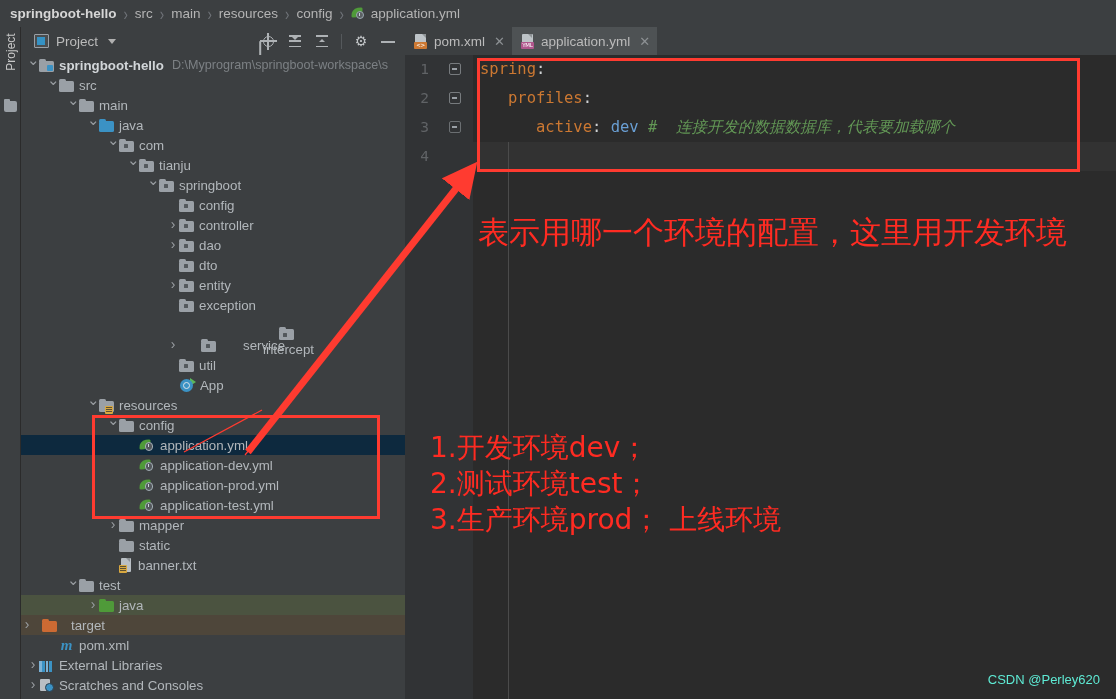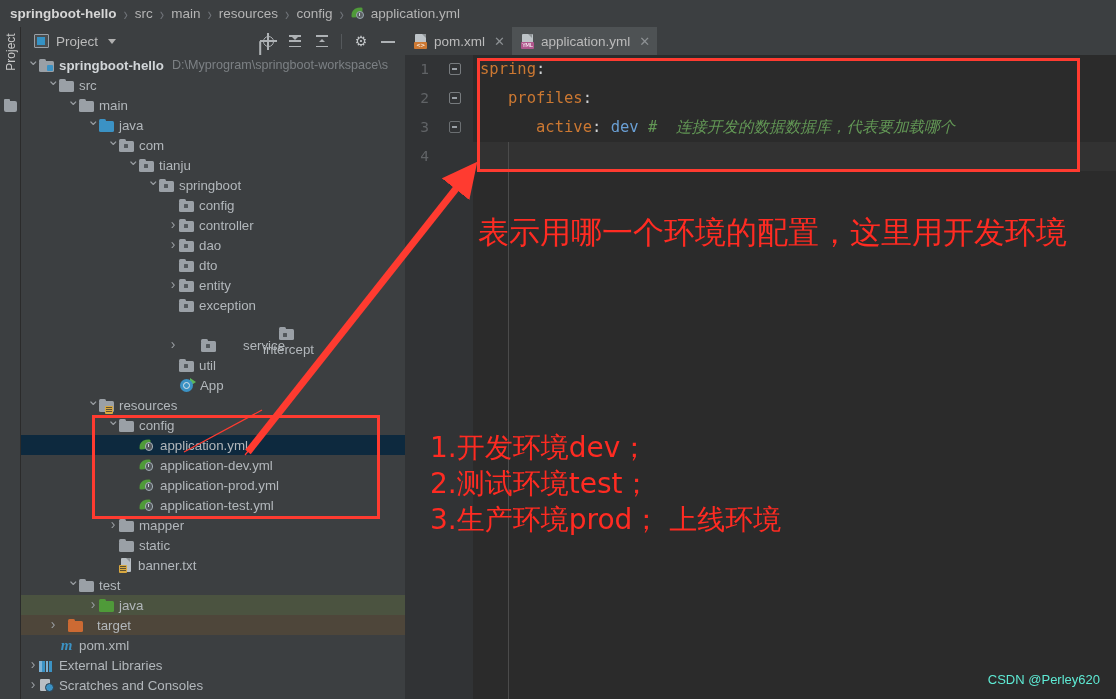--- a/index.html
+++ b/index.html
@@ -915,21 +915,21 @@
         <span class="label">test</span>
       </div>
       <div class="tree-row tint-green" style="padding-left: 66px;">
         <span class="arrow right"></span>
         <span class="fi green">
           <span class="tab-top"></span>
           <span class="body"></span>
         </span>
         <span class="label">java</span>
       </div>
-      <div class="tree-row tint-brown" style="padding-left: 26px; gap: 9px;">
+      <div class="tree-row tint-brown" style=" gap: 9px;">
         <span class="arrow right"></span>
         <span class="fi orange">
           <span class="tab-top"></span>
           <span class="body"></span>
         </span>
         <span class="label">target</span>
       </div>
       <div class="tree-row" style="padding-left: 26px;">
         <span class="arrow "></span>
         <span class="maven-icon">m</span>

